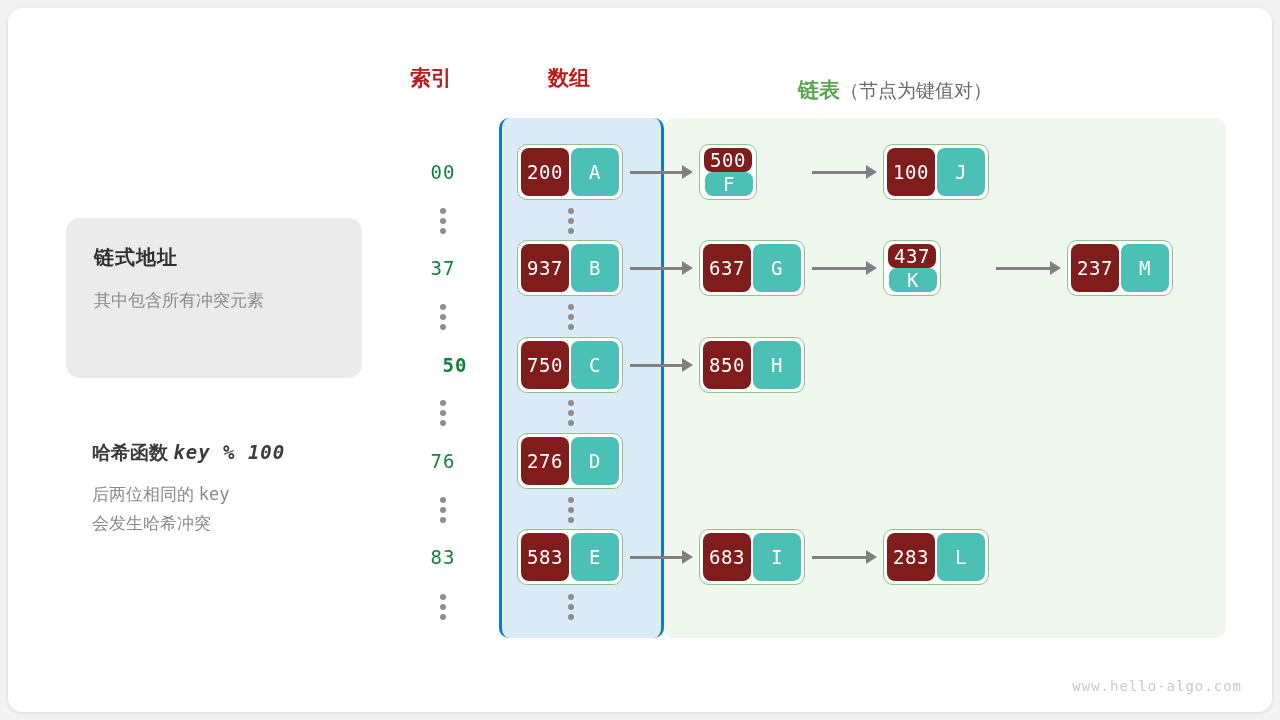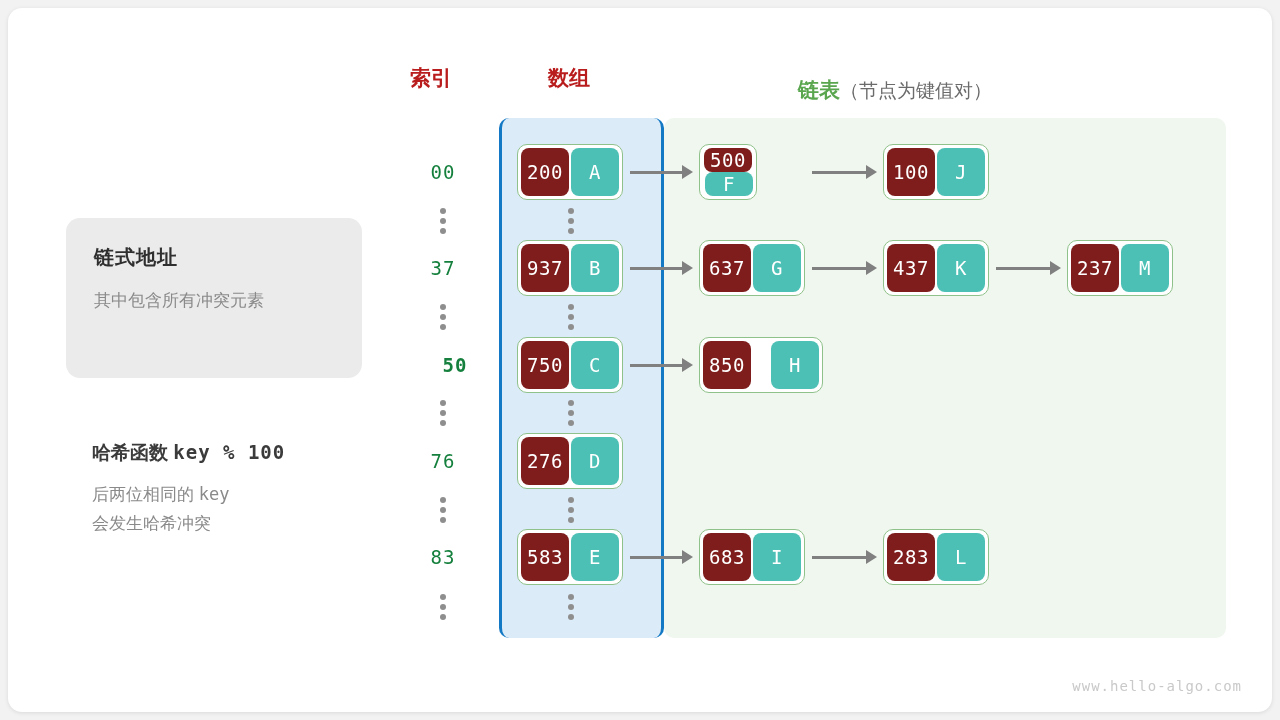--- a/index.html
+++ b/index.html
@@ -29,21 +29,21 @@
     padding:26px 28px;
   }
   .callout-title{font-size:20px;font-weight:bold;color:#2f2f2f;letter-spacing:1px;}
   .callout-body{margin-top:16px;font-size:17px;line-height:28px;color:#8a8a8a;}
 
   
   .hashnote{position:absolute;left:84px;top:432px;width:300px;}
   .hashnote-title{
     font-size:19px;color:#3b3b3b;font-weight:bold;white-space:nowrap;
   }
-  .hashnote-title .mono{font-family:"DejaVu Sans Mono","Liberation Mono",monospace;font-weight:bold;letter-spacing:1px;}
+  .hashnote-title .mono{font-family:"DejaVu Sans Mono","Liberation Mono",monospace;font-weight:bold;letter-spacing:1px;font-style:italic;}
   .hashnote-body{margin-top:14px;font-size:17px;line-height:29px;color:#8a8a8a;}
   .hashnote-body .mono{font-family:"DejaVu Sans Mono","Liberation Mono",monospace;}
 
   
   .chain-bg{
     position:absolute;left:656px;top:110px;width:562px;height:520px;
     background:#f0f7ef;border-radius:10px;
   }
   
   .array-col{
@@ -167,21 +167,21 @@
         <div class="head"></div>
       </div>
       <div class="node" style="left: 691px; top: 232px;">
         <div class="cell key">637</div>
         <div class="cell val">G</div>
       </div>
       <div class="arrow" style="left: 804px; top: 254px;">
         <div class="shaft" style="width: 55px;"></div>
         <div class="head"></div>
       </div>
-      <div class="node" style="left: 875px; top: 232px;">
+      <div class="node" style="left: 875px; top: 232px; flex-direction: column;">
         <div class="cell key">437</div>
         <div class="cell val">K</div>
       </div>
       <div class="arrow" style="left: 988px; top: 254px;">
         <div class="shaft" style="width: 55px;"></div>
         <div class="head"></div>
       </div>
       <div class="node" style="left: 1059px; top: 232px;">
         <div class="cell key">237</div>
         <div class="cell val">M</div>
@@ -198,21 +198,21 @@
       </div>
       <div class="idx" style="left: 416px; top: 346px; font-weight: bold;">50</div>
       <div class="node" style="left: 509px; top: 329px;">
         <div class="cell key">750</div>
         <div class="cell val">C</div>
       </div>
       <div class="arrow" style="left: 622px; top: 351px;">
         <div class="shaft" style="width: 53px;"></div>
         <div class="head"></div>
       </div>
-      <div class="node" style="left: 691px; top: 329px; gap: 18px;">
+      <div class="node" style="left: 691px; top: 329px;">
         <div class="cell key">850</div>
         <div class="cell val">H</div>
       </div>
       <div class="ell" style="left: 425px; top: 392px;">
         <i></i>
         <i></i>
         <i></i>
       </div>
       <div class="ell" style="left: 553px; top: 392px;">
         <i></i>

